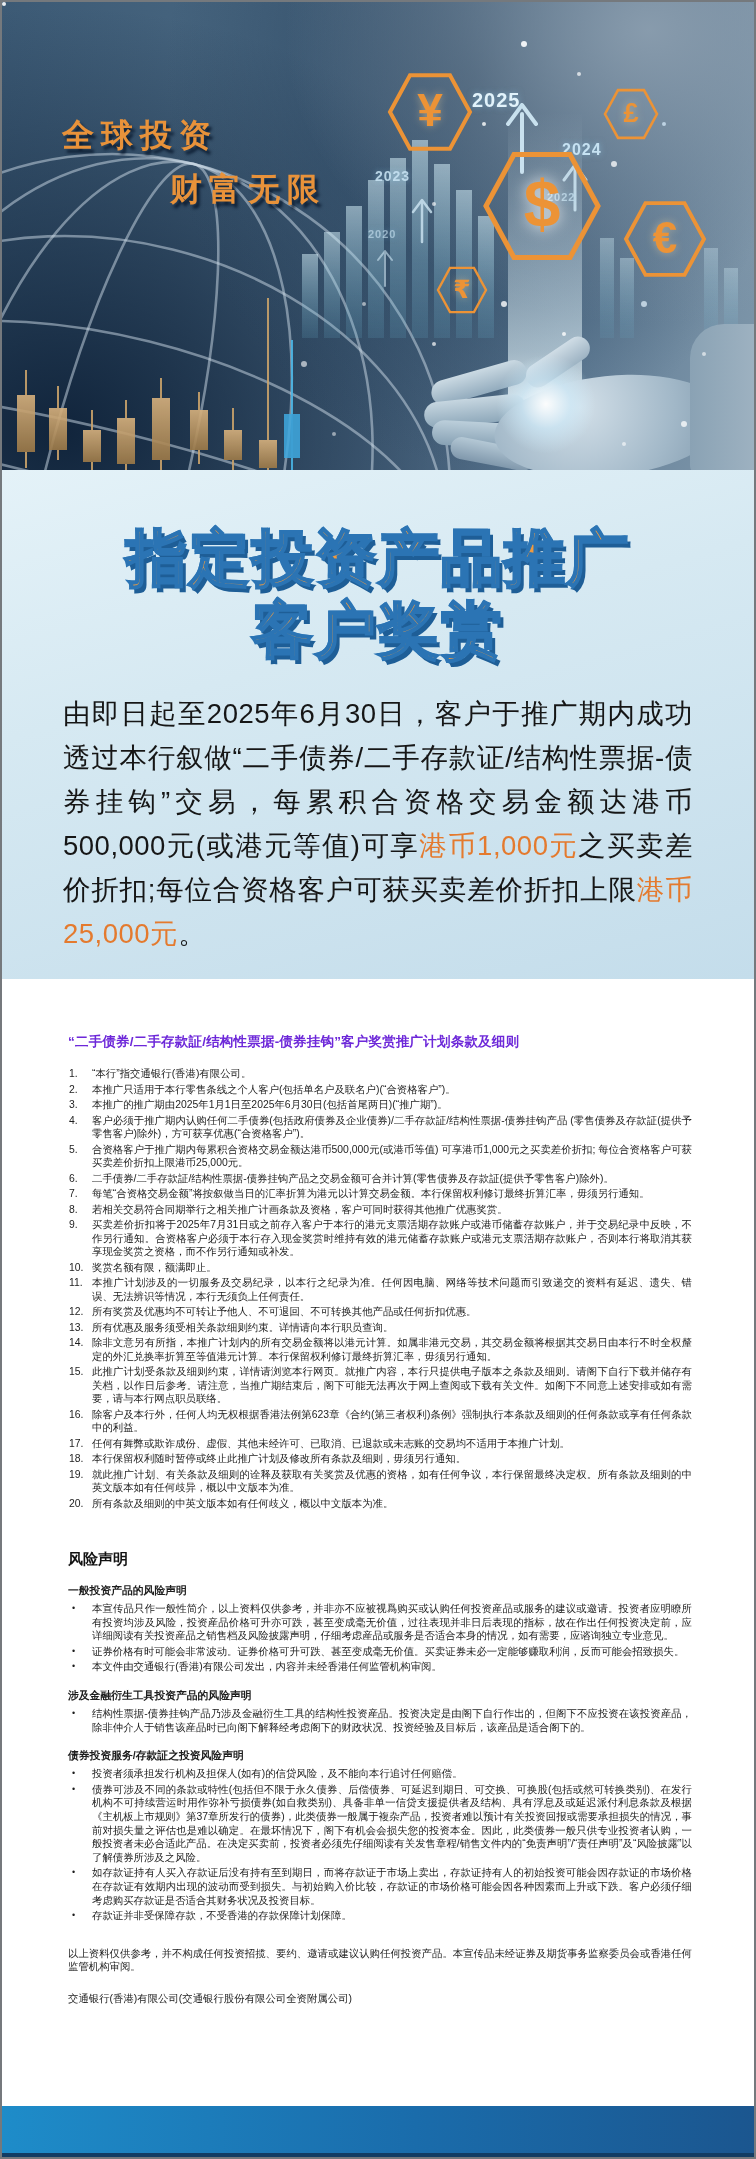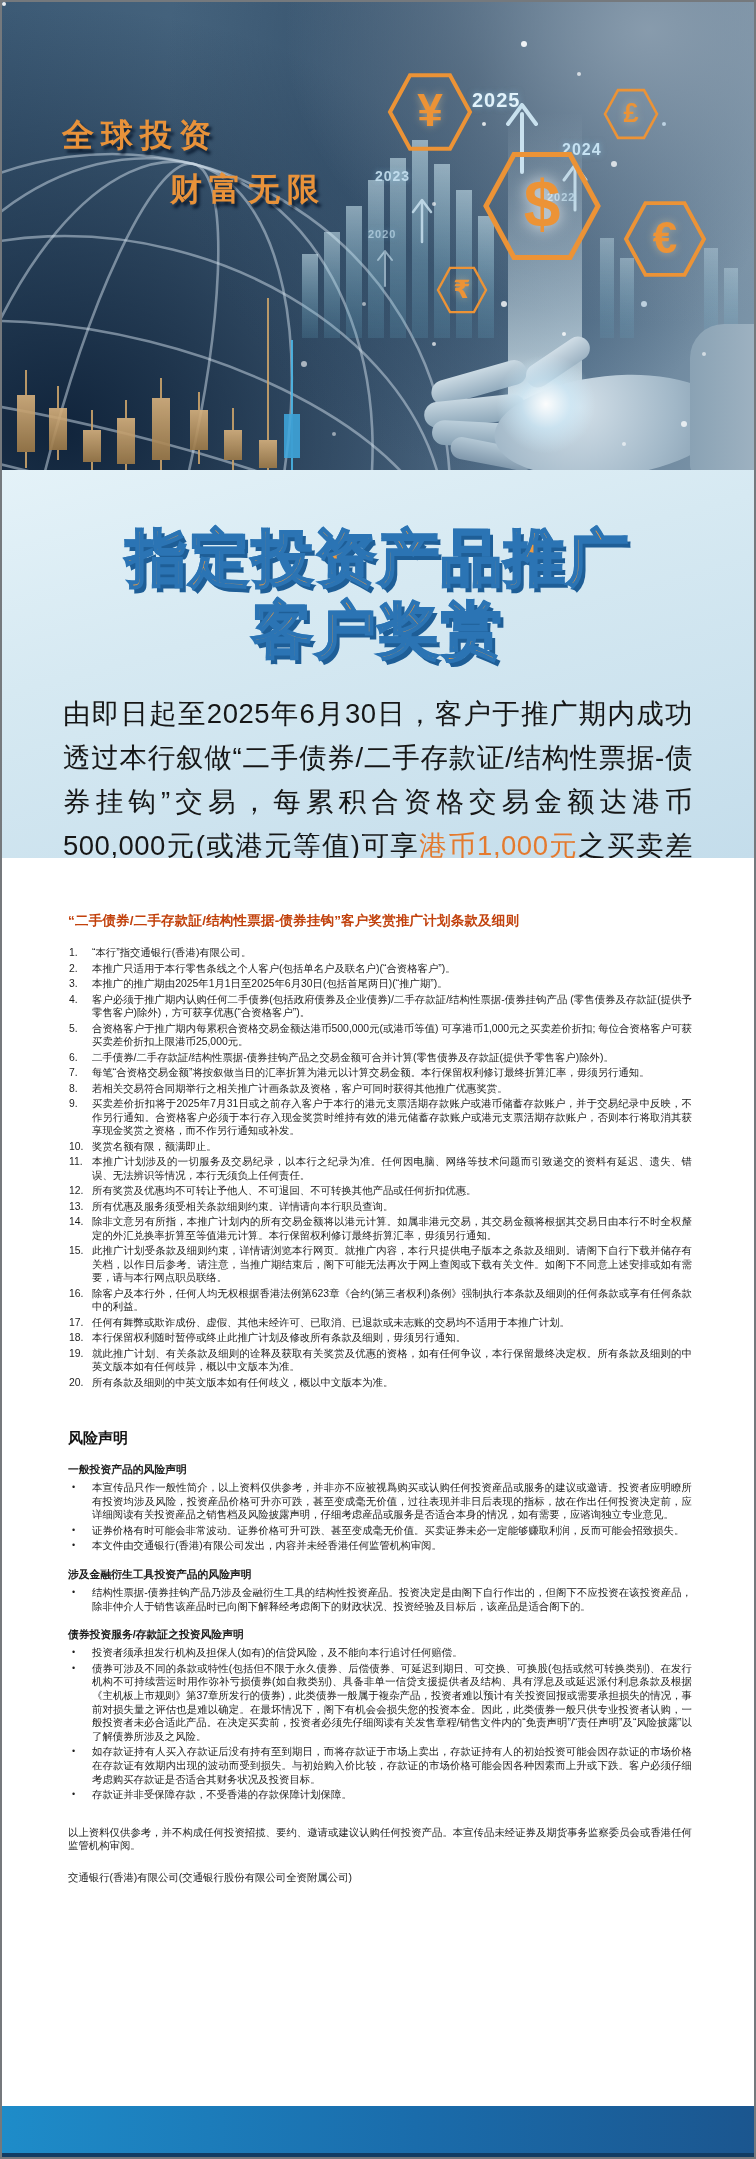--- a/index.html
+++ b/index.html
@@ -67,37 +67,37 @@
       box-shadow: 520px 40px 0 1px rgba(255,255,255,.9), 575px 70px 0 0 rgba(255,255,255,.7),
         480px 120px 0 0 rgba(255,255,255,.8), 610px 160px 0 1px rgba(255,255,255,.75),
         660px 120px 0 0 rgba(220,240,255,.7), 430px 200px 0 0 rgba(255,255,255,.65),
         500px 300px 0 1px rgba(255,255,255,.8), 430px 340px 0 0 rgba(255,255,255,.7),
         560px 330px 0 0 rgba(255,255,255,.8), 640px 300px 0 1px rgba(230,245,255,.7),
         700px 350px 0 0 rgba(255,255,255,.6), 360px 300px 0 0 rgba(255,255,255,.55),
         300px 360px 0 1px rgba(255,255,255,.6), 680px 420px 0 1px rgba(255,255,255,.75),
         620px 440px 0 0 rgba(255,255,255,.6), 330px 430px 0 0 rgba(255,255,255,.5); }
 
   
-  .promo { position:relative; width:100%; height:388px; overflow:hidden;
+  .promo { position:relative; width:100%; height:509px; overflow:hidden;
            background:linear-gradient(165deg,#e4f2f8 0%,#d6e9f2 38%,#c4ddeb 100%); }
   .promo-title { margin-top:52px; text-align:center; font-weight:800; font-size:61px; line-height:72px;
                  letter-spacing:2px; color:#f09a3e;
                  -webkit-text-stroke:2.2px #2b74b4;
                  text-shadow:4px 5px 0 #1e5e97, -1px -1px 0 #2b74b4; }
   .promo-body { width:630px; margin:26px auto 0; font-size:27.5px; line-height:44px; font-weight:400;
                 color:#161616; text-align:justify; letter-spacing:.5px; }
   .promo-body .hl { color:#e47a2e; }
   .hotline { margin-top:26px; display:flex; align-items:center; justify-content:center; gap:14px; color:#111; }
   .hotline .lbl { font-size:24px; font-weight:800; letter-spacing:2px; }
   .hotline .num { font-size:47px; font-weight:800; letter-spacing:3px; }
 
   
   .legal { position:relative; width:100%; height:1100px; overflow:hidden; background:#ffffff;
            padding:0 62px 0 66px; color:#1d1d1d; }
-  .legal h2.terms-h { margin-top:54px; font-size:13.5px; font-weight:700; color:#c2410c; letter-spacing:.2px; }
+  .legal h2.terms-h { margin-top:54px; font-size:13.5px; font-weight:700; color:#6d28d9; letter-spacing:.2px; }
   ol.terms { list-style:none; counter-reset:n; margin-top:16px; }
   ol.terms li { counter-increment:n; position:relative; padding-left:24px; font-size:10.4px;
                 line-height:13.5px; margin-bottom:2px; text-align:justify; }
   ol.terms li::before { content:counter(n) "."; position:absolute; left:1px; top:0; width:20px; }
   h2.risk-h { margin-top:40px; font-size:15px; font-weight:700; color:#111; }
   .risk-group { margin-top:15px; }
   .risk-group h3 { font-size:10.8px; font-weight:700; margin-bottom:4px; }
   .risk-group ul { list-style:none; }
   .risk-group ul li { position:relative; padding-left:24px; font-size:10.4px; line-height:13.6px;
                       margin-bottom:2px; text-align:justify; }

